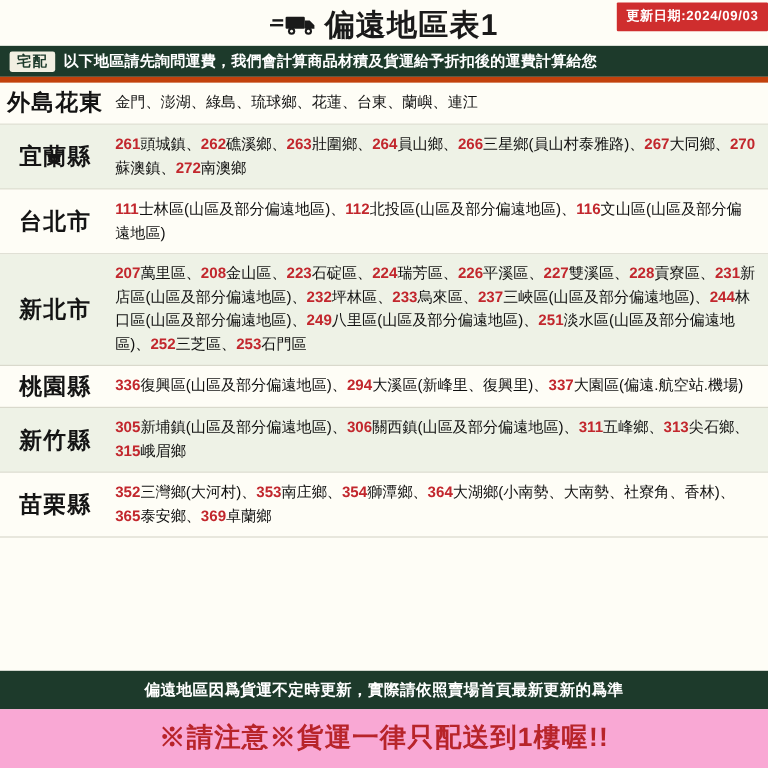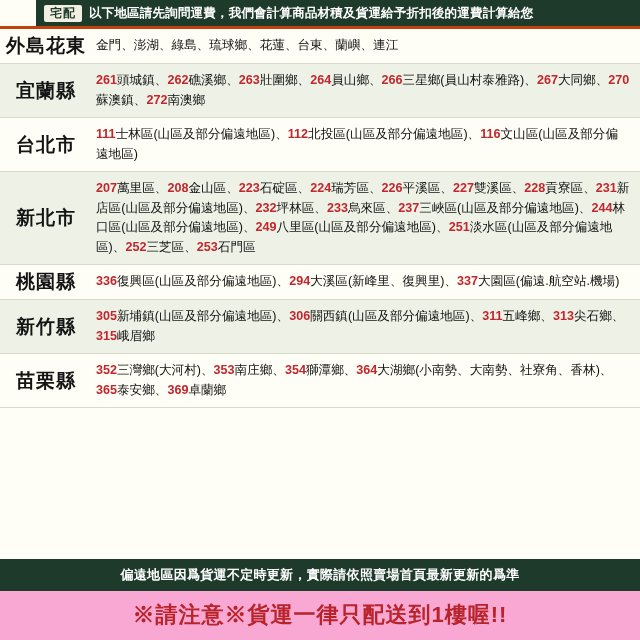--- a/index.html
+++ b/index.html
@@ -67,21 +67,20 @@
 
   
   .notice-bar {
     background: #1d3a2b;
     color: #ffffff;
     height: 26px;
     display: flex;
     align-items: center;
     padding: 0 8px;
     gap: 7px;
-    margin-left: 36px;
   }
   .notice-tag {
     background: #f2efe2;
     color: #1d3a2b;
     font-size: 12px;
     font-weight: bold;
     padding: 2px 6px 3px 6px;
     border-radius: 2px;
     line-height: 1;
     letter-spacing: 1px;
@@ -90,21 +89,21 @@
     font-size: 12.5px;
     letter-spacing: 0.2px;
     font-weight: bold;
   }
 
   
   .table {
     flex: 1;
     display: flex;
     flex-direction: column;
-    border-top: 3px solid #c2410c;
+    border-top: 5px solid #c2410c;
   }
   .row {
     display: flex;
     border-bottom: 1px solid #d9d9cc;
     min-height: 0;
   }
   .row.alt {
     background: #eef2e6;
   }
   .row.plain {
@@ -158,20 +157,38 @@
     font-weight: bold;
     letter-spacing: 1px;
     padding: 9px 0 10px 0;
   }
 </style>
 </head>
 <body>
 
 <div class="page">
 
+  <div class="header">
+    <div class="title-wrap">
+      <span class="truck-icon">
+        <svg width="40" height="22" viewBox="0 0 40 22" xmlns="http://www.w3.org/2000/svg">
+          <rect x="13" y="4" width="16" height="10" rx="1" fill="#1a1a1a"></rect>
+          <path d="M29 7 h4 l4 4 v3 h-8 z" fill="#1a1a1a"></path>
+          <circle cx="18" cy="16" r="3" fill="#1a1a1a"></circle>
+          <circle cx="32" cy="16" r="3" fill="#1a1a1a"></circle>
+          <circle cx="18" cy="16" r="1.2" fill="#fefdf6"></circle>
+          <circle cx="32" cy="16" r="1.2" fill="#fefdf6"></circle>
+          <rect x="2" y="6" width="9" height="2" fill="#1a1a1a"></rect>
+          <rect x="0" y="10" width="11" height="2" fill="#1a1a1a"></rect>
+        </svg>
+      </span>
+      <span class="main-title">偏遠地區表1</span>
+    </div>
+    <span class="update-badge">更新日期:2024/09/03</span>
+  </div>
 
   <div class="notice-bar">
     <span class="notice-tag">宅配</span>
     <span class="notice-text">以下地區請先詢問運費，我們會計算商品材積及貨運給予折扣後的運費計算給您</span>
   </div>
 
   <div class="table" id="table-body">
       <div class="row plain">
         <div class="row-label">外島花東</div>
         <div class="row-content">

